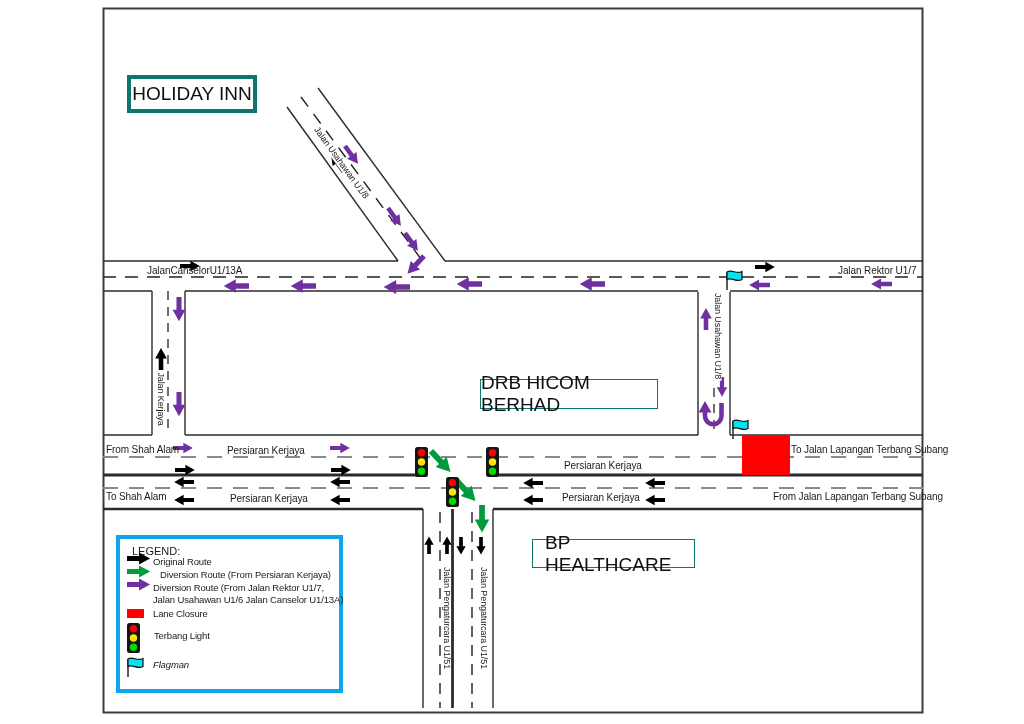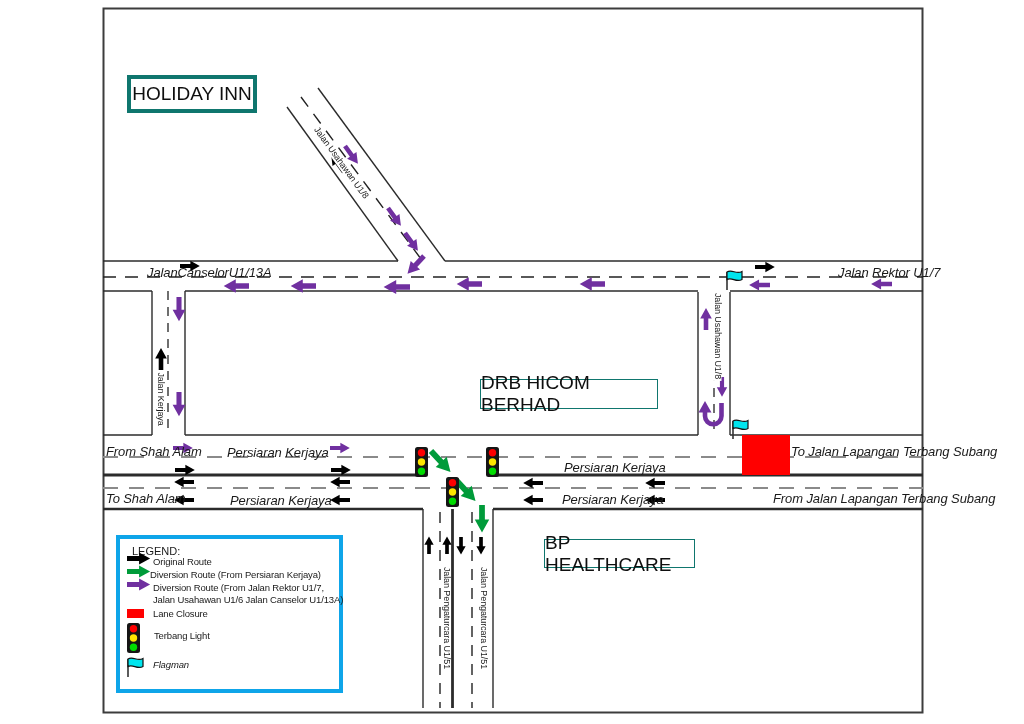--- a/index.html
+++ b/index.html
@@ -1,19 +1,19 @@
 <!DOCTYPE html>
 <html><head>
 <meta charset="utf-8">
 <style>
   html,body{margin:0;padding:0;background:#fff;}
   #stage{position:relative;width:1024px;height:724px;background:#fff;overflow:hidden;
          font-family:"Liberation Sans",sans-serif;color:#1a1a1a;}
   svg{position:absolute;left:0;top:0;}
-  .lbl{position:absolute;white-space:nowrap;font-size:13px;letter-spacing:-0.1px;line-height:1;color:#1a1a1a;font-style:italic;}
+  .lbl{position:absolute;white-space:nowrap;font-size:10px;letter-spacing:-0.1px;line-height:1;color:#1a1a1a;}
   .vlabel{position:absolute;white-space:nowrap;font-size:9px;letter-spacing:-0.1px;line-height:1;
           background:#fff;padding:0 2px;transform:translate(-50%,-50%) rotate(90deg);}
   .dlabel{position:absolute;white-space:nowrap;font-size:9px;letter-spacing:-0.1px;line-height:1;
           background:#fff;padding:0 2px;transform:translate(-50%,-50%) rotate(54deg);}
   .bigbox{position:absolute;background:#fff;border:4px solid #0f766e;display:flex;
           align-items:center;justify-content:center;font-size:19px;color:#0f0f0f;letter-spacing:0;}
   .legend{position:absolute;left:116px;top:535px;width:219px;height:150px;border:4px solid #0ea5e9;background:#fff;}
   .legend .ltitle{position:absolute;left:12px;top:6px;font-size:11px;}
   .legend .ltext{position:absolute;font-size:9.5px;letter-spacing:-0.15px;white-space:nowrap;}
   .licon{position:absolute;}
@@ -140,21 +140,21 @@
   <use href="#flag" transform="translate(725,268)"></use>
   <use href="#flag" transform="translate(731,417)"></use>
 </svg>
 
 <div class="bigbox" style="left:127px;top:75px;width:122px;height:30px;">
   <span>HOLIDAY INN</span>
 </div>
 <div class="bigbox" style="left:473px;top:379px;width:176px;height:28px;border-width:1.5px;margin-left:7px;">
   <span>DRB HICOM BERHAD</span>
 </div>
-<div class="bigbox" style="left:544px;top:539px;width:149px;height:27px;border-width:1.5px;">
+<div class="bigbox" style="left:532px;top:539px;width:149px;height:27px;border-width:1.5px;padding-left:12px;">
   <span>BP HEALTHCARE</span>
 </div>
 
 <div class="lbl" style="left:147px;top:266px;">JalanCanselorU1/13A</div>
 <div class="lbl" style="left:838px;top:266px;">Jalan Rektor U1/7</div>
 <div class="dlabel" style="left:341px;top:163px;">Jalan Usahawan U1/8</div>
 <div class="vlabel" style="left:717px;top:336px;">Jalan Usahawan U1/8</div>
 <div class="vlabel" style="left:160px;top:399px;">Jalan Kerjaya</div>
 <div class="vlabel" style="left:446px;top:618px;">Jalan Pengaturcara U1/51</div>
 <div class="vlabel" style="left:483px;top:618px;">Jalan Pengaturcara U1/51</div>
@@ -172,21 +172,21 @@
   <div class="ltitle">LEGEND:</div>
 
   <svg class="licon" style="left:5px;top:13px;" width="28" height="13">
     <use href="#barrow" transform="translate(2,6.5) scale(1.05)" fill="#000000"></use>
   </svg>
   <div class="ltext" style="left:33px;top:17px;">Original Route</div>
 
   <svg class="licon" style="left:5px;top:26px;" width="28" height="13">
     <use href="#barrow" transform="translate(2,6.5) scale(1.05)" fill="#009B3A"></use>
   </svg>
-  <div class="ltext" style="left:30px;top:30px;">Diversion Route (From Persiaran Kerjaya)</div>
+  <div class="ltext" style="left:40px;top:30px;">Diversion Route (From Persiaran Kerjaya)</div>
 
   <svg class="licon" style="left:5px;top:39px;" width="28" height="13">
     <use href="#barrow" transform="translate(2,6.5) scale(1.05)" fill="#7030A0"></use>
   </svg>
   <div class="ltext" style="left:33px;top:43px;">Diversion Route (From Jalan Rektor U1/7,</div>
   <div class="ltext" style="left:33px;top:55px;">Jalan Usahawan U1/6 Jalan Canselor U1/13A)</div>
 
   <div class="swatch-red"></div>
   <div class="ltext" style="left:33px;top:69px;">Lane Closure</div>
 

